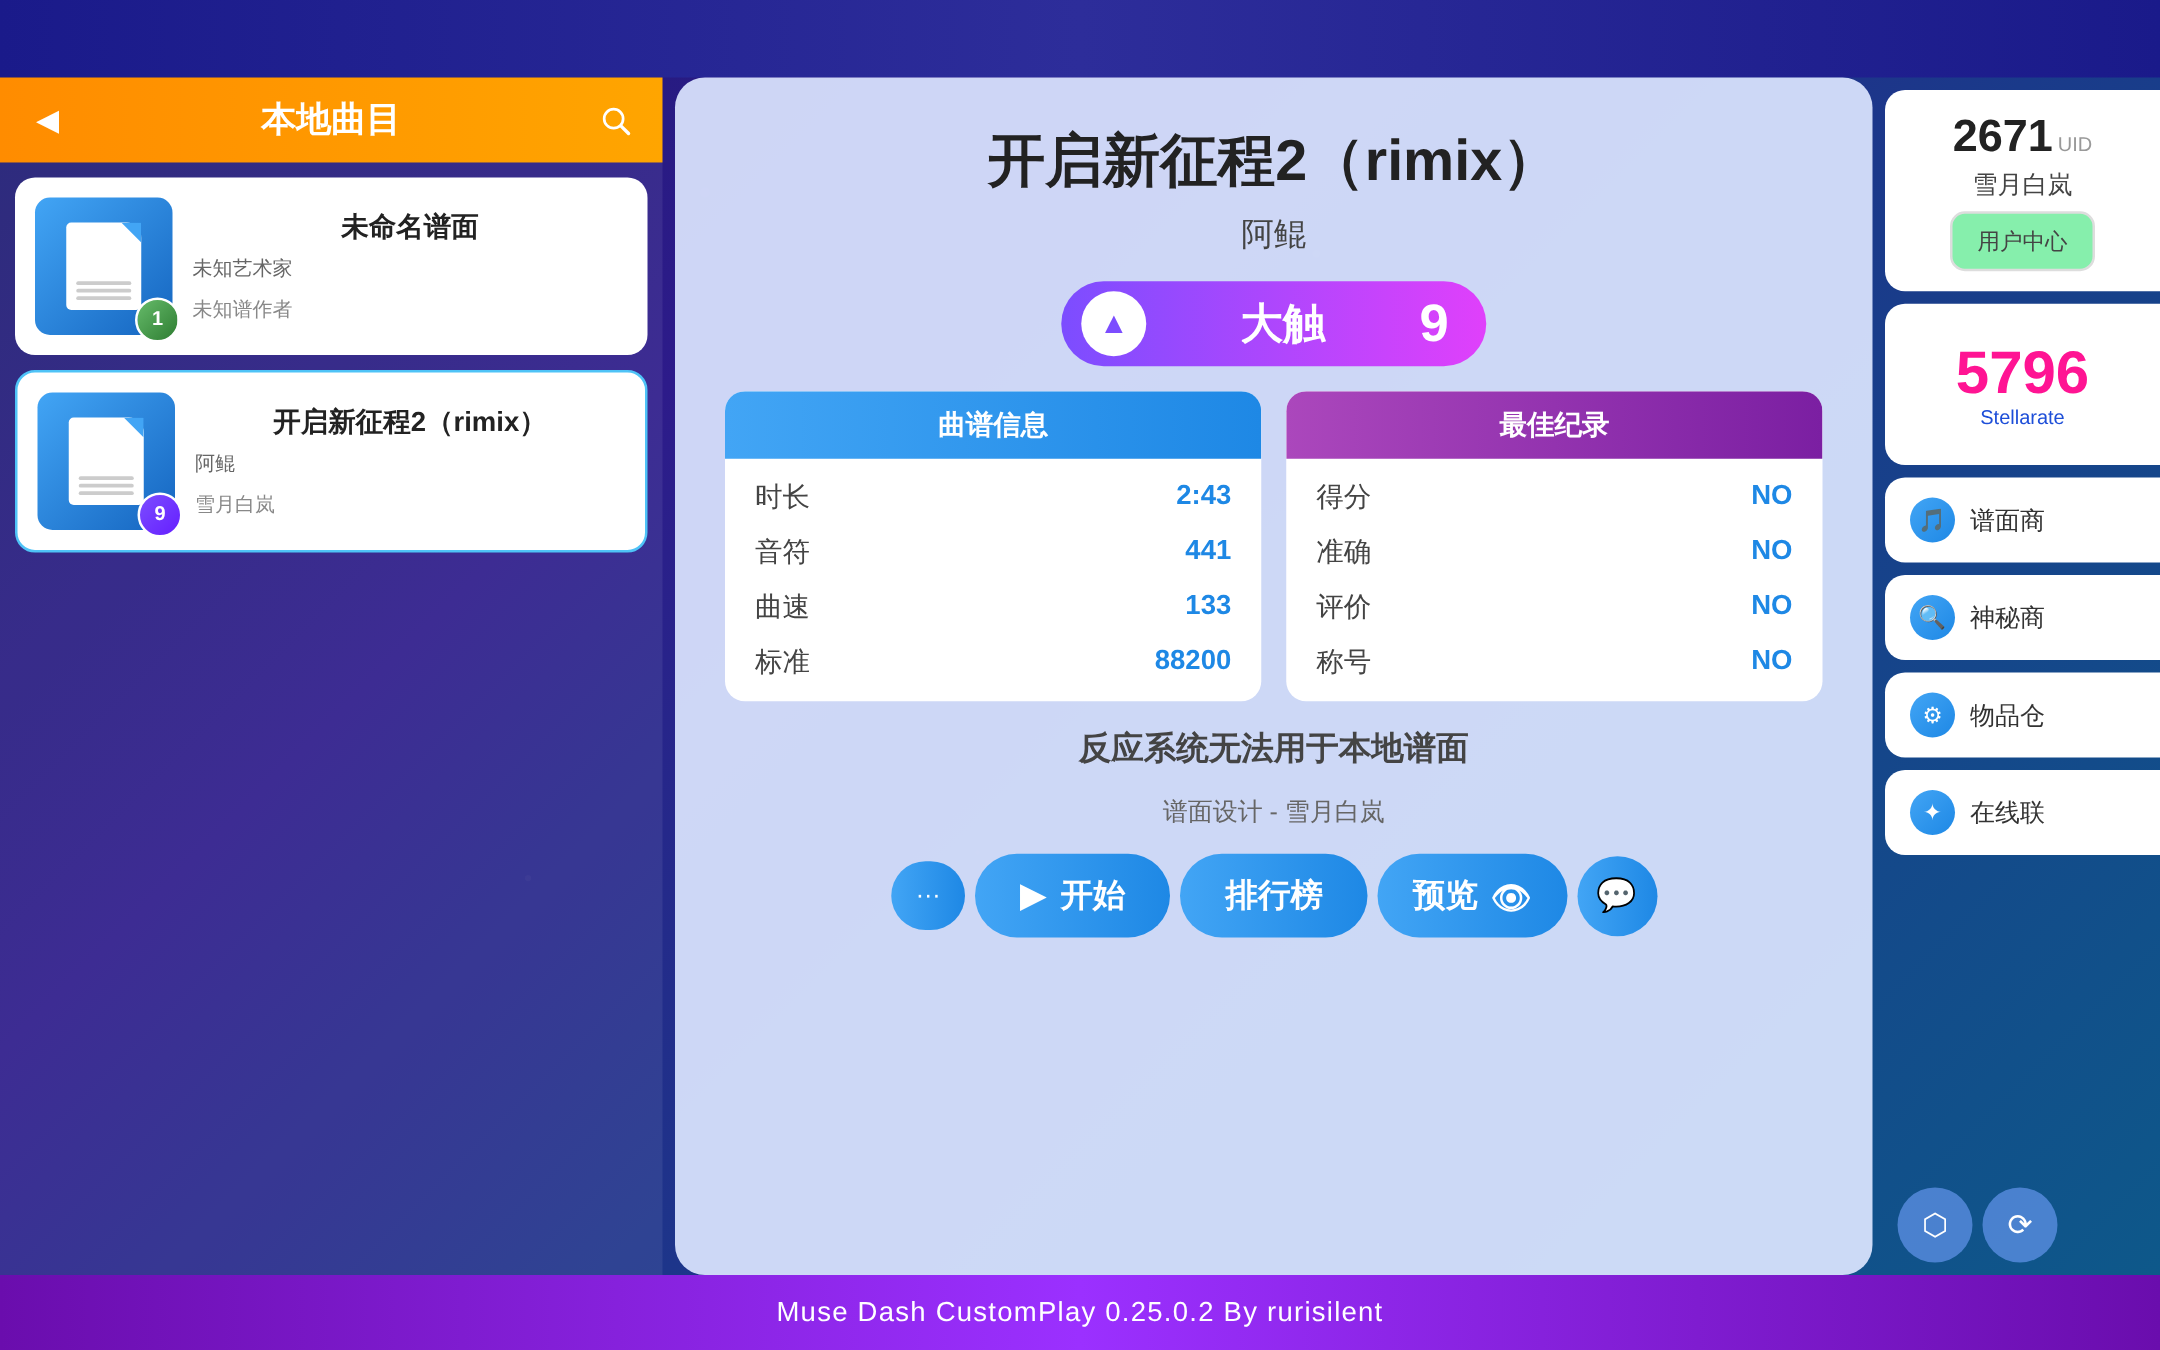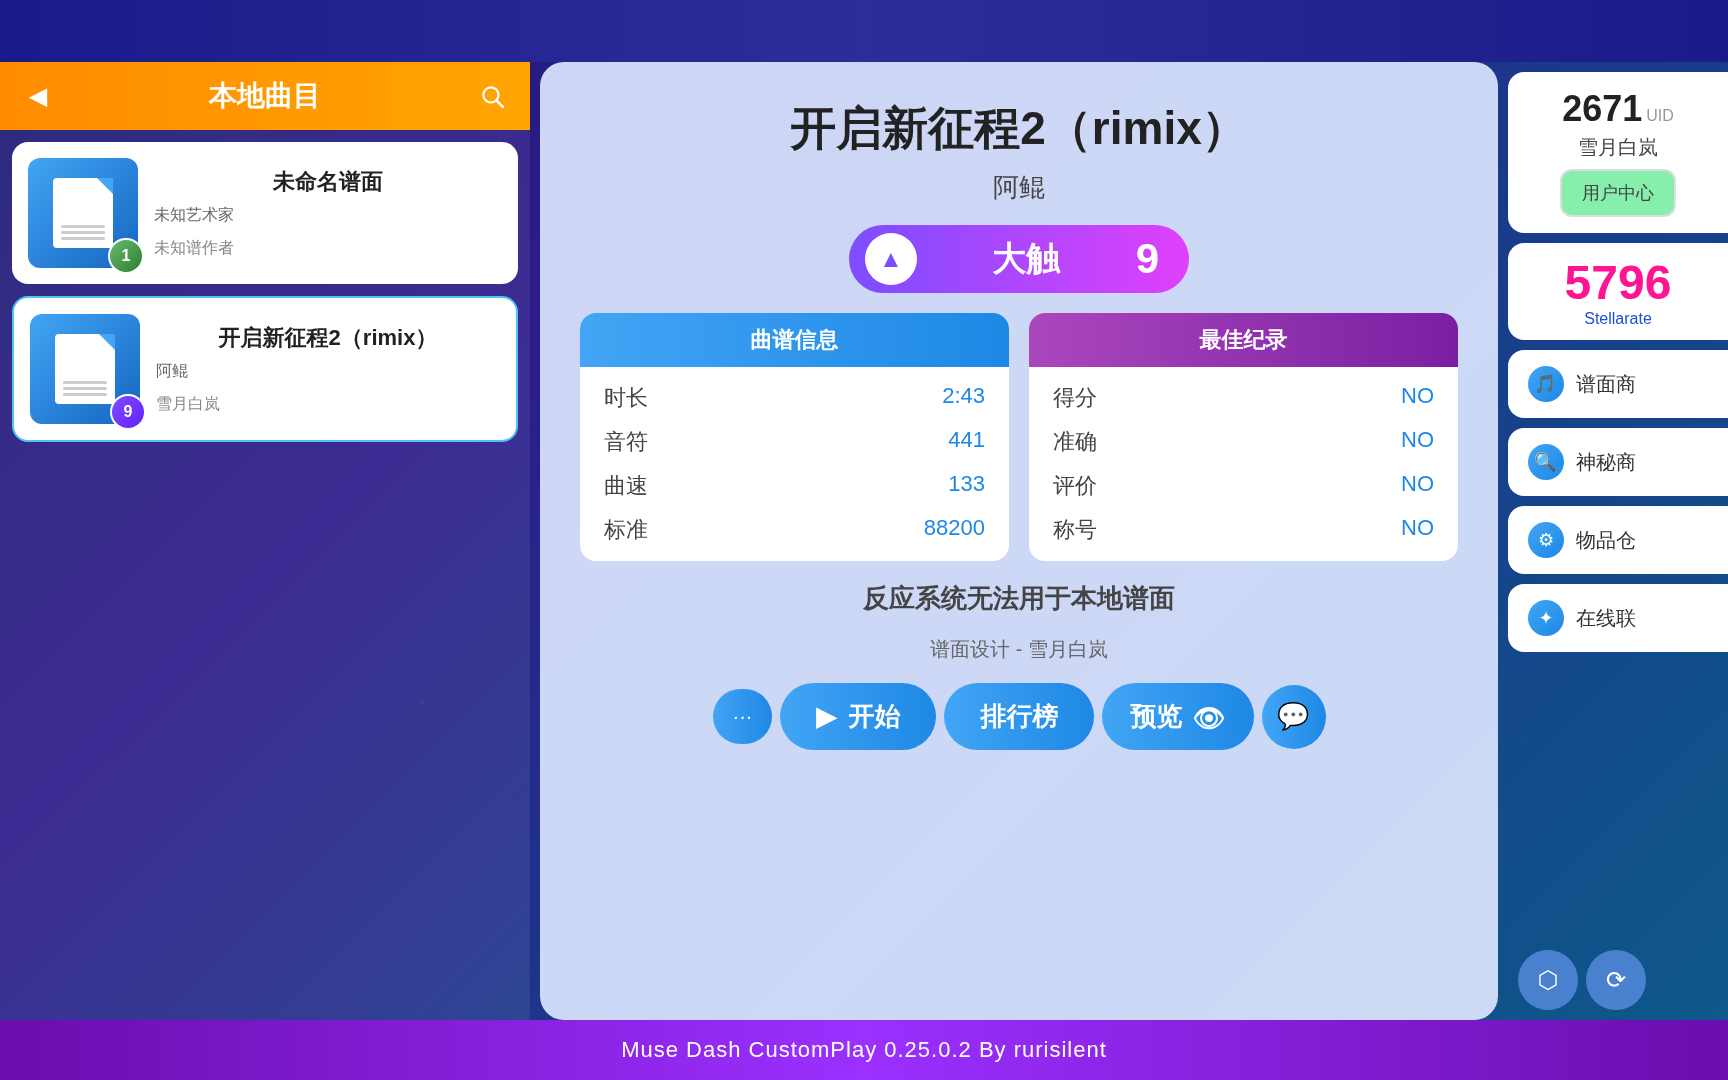--- a/index.html
+++ b/index.html
@@ -314,21 +314,21 @@
 
     .info-label {
       font-size: 22px;
       color: #444;
       font-weight: 500;
     }
 
     .info-value {
       font-size: 22px;
       color: #1e88e5;
-      font-weight: normal;
+      font-weight: bold;
     }
 
     .info-value.no {
       color: #1e88e5;
     }
 
     .reaction-notice {
       font-size: 26px;
       color: #444;
       font-weight: bold;
@@ -461,21 +461,21 @@
       padding: 10px 20px;
       font-size: 18px;
       color: #444;
       cursor: pointer;
       margin-top: 4px;
     }
 
     .stellarate-card {
       background: white;
       border-radius: 16px 0 0 16px;
-      padding: 12px 20px;
+      padding: 28px 20px;
       display: flex;
       flex-direction: column;
       align-items: center;
     }
 
     .stellarate-value {
       font-size: 48px;
       font-weight: bold;
       color: #ff1493;
     }

